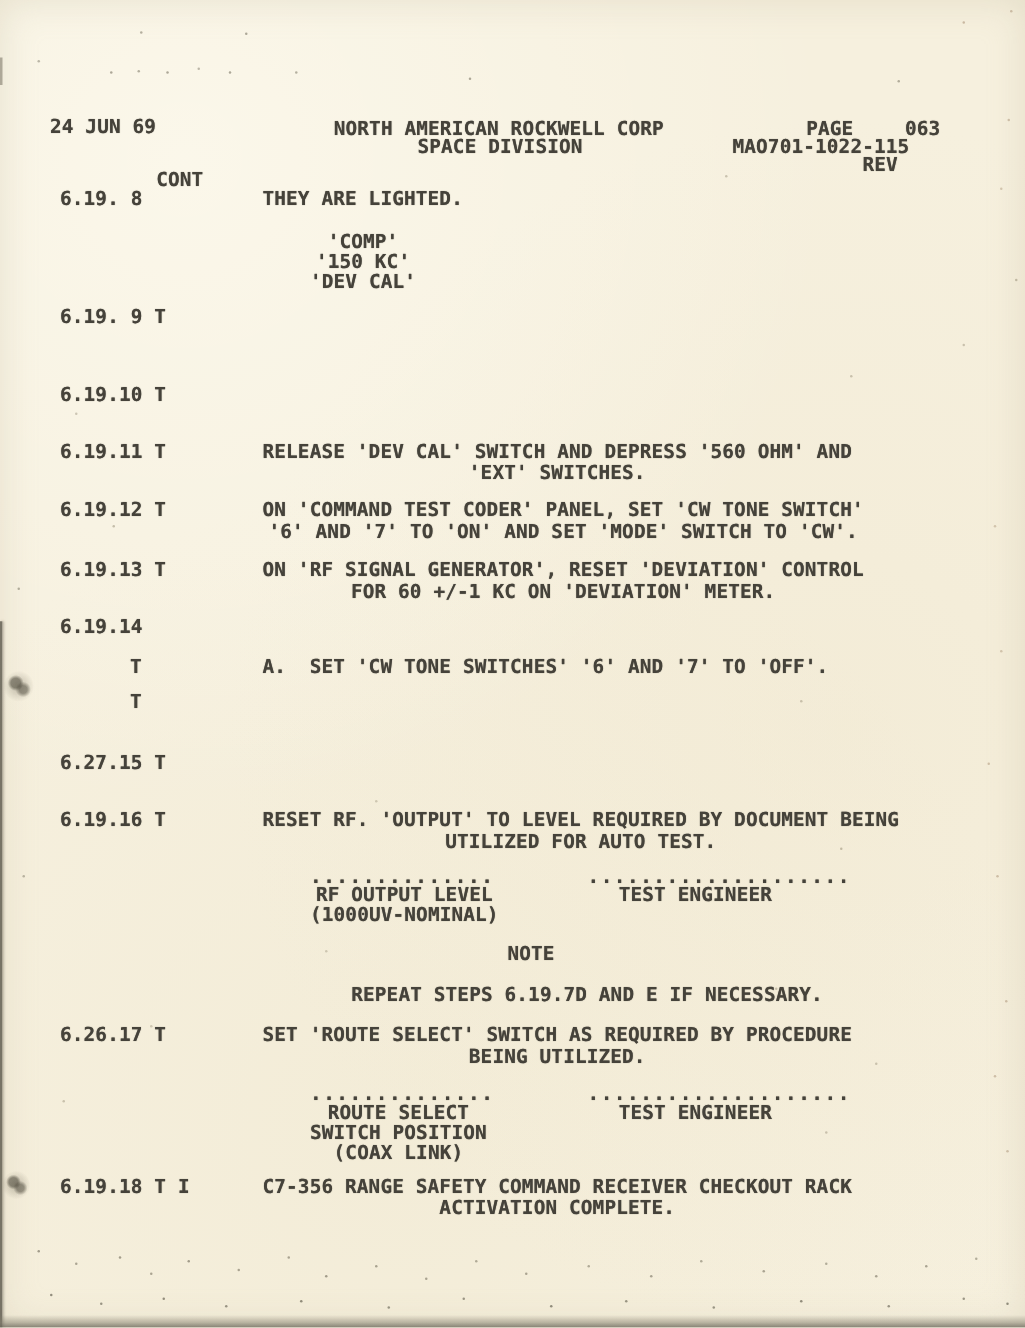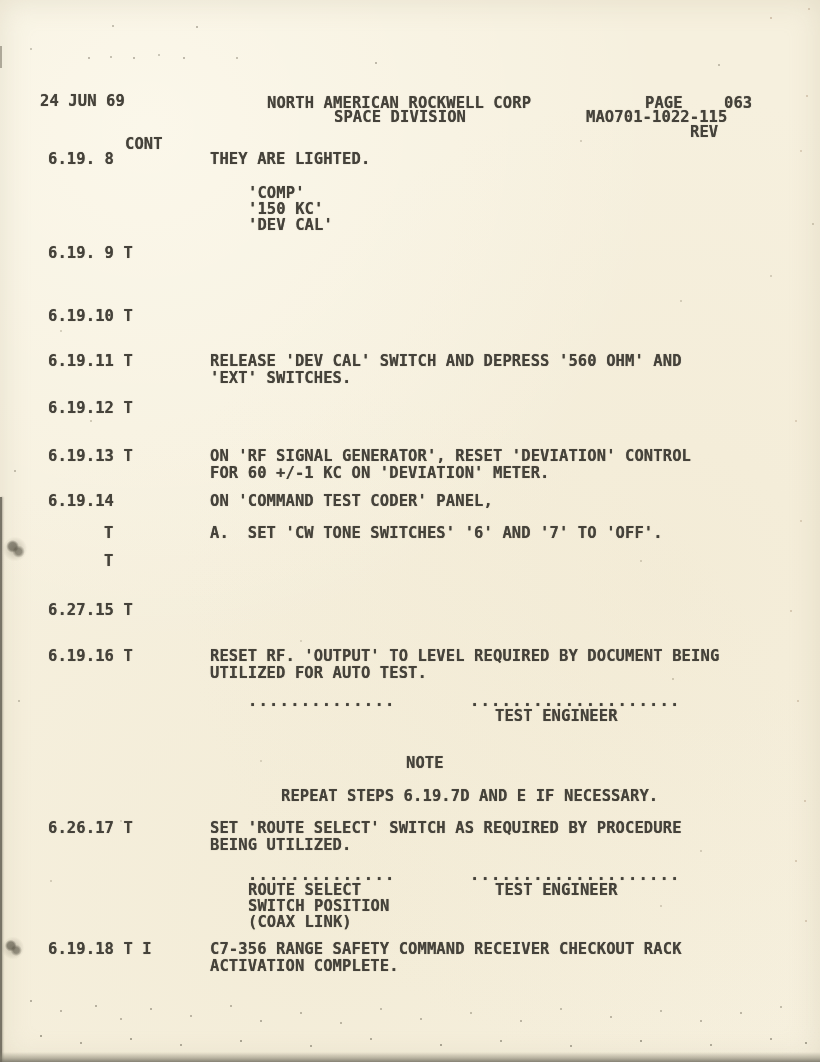--- a/index.html
+++ b/index.html
@@ -16,20 +16,21 @@
     font-family:"DejaVu Sans Mono", monospace;
   }
   .t{
     position:absolute;
     white-space:pre;
     font:bold 15.5px "DejaVu Sans Mono", monospace;
     line-height:17px;
     color:#45423a;
     letter-spacing:0.1px;
     text-shadow:0 0 0.7px rgba(69,66,58,0.8);
+    text-align:center;
   }
   .lh16{line-height:16px;}
   .dots{letter-spacing:1.2px;}
   
   .edge-left{
     position:absolute;left:0;top:497px;width:2px;height:565px;
     background:rgba(64,61,50,0.68);
     box-shadow:1px 0 2px rgba(64,61,50,0.35);
   }
   .edge-left-top{
@@ -121,40 +122,43 @@
 
   <div class="t" style="left:48px;top:245px">6.19. 9 T</div>
 
   <div class="t" style="left:48px;top:308px">6.19.10 T</div>
 
   <div class="t" style="left:48px;top:353px">6.19.11 T</div>
   <div class="t" style="left:210px;top:353px">RELEASE 'DEV CAL' SWITCH AND DEPRESS '560 OHM' AND
 'EXT' SWITCHES.</div>
 
   <div class="t" style="left:48px;top:400px">6.19.12 T</div>
+  <div class="t" style="left:210px;top:400px">ON 'COMMAND TEST CODER' PANEL, SET 'CW TONE SWITCH'
+'6' AND '7' TO 'ON' AND SET 'MODE' SWITCH TO 'CW'.</div>
 
   <div class="t" style="left:48px;top:448px">6.19.13 T</div>
   <div class="t" style="left:210px;top:448px">ON 'RF SIGNAL GENERATOR', RESET 'DEVIATION' CONTROL
 FOR 60 +/-1 KC ON 'DEVIATION' METER.</div>
 
   <div class="t" style="left:48px;top:493px">6.19.14</div>
-  <div class="t" style="left:210px;top:493px">ON 'COMMAND TEST CODER' PANEL,</div>
 
   <div class="t" style="left:104px;top:525px">T</div>
   <div class="t" style="left:210px;top:525px">A.  SET 'CW TONE SWITCHES' '6' AND '7' TO 'OFF'.</div>
 
   <div class="t" style="left:104px;top:553px">T</div>
 
   <div class="t" style="left:48px;top:602px">6.27.15 T</div>
 
   <div class="t" style="left:48px;top:648px">6.19.16 T</div>
   <div class="t" style="left:210px;top:648px">RESET RF. 'OUTPUT' TO LEVEL REQUIRED BY DOCUMENT BEING
 UTILIZED FOR AUTO TEST.</div>
 
   <div class="t dots" style="left:248px;top:693px">..............</div>
+  <div class="t lh16" style="left:248px;top:708px">RF OUTPUT LEVEL
+(1000UV-NOMINAL)</div>
   <div class="t dots" style="left:470px;top:693px">....................</div>
   <div class="t" style="left:495px;top:708px">TEST ENGINEER</div>
 
   <div class="t" style="left:406px;top:755px">NOTE</div>
   <div class="t" style="left:281px;top:788px">REPEAT STEPS 6.19.7D AND E IF NECESSARY.</div>
 
   <div class="t" style="left:48px;top:820px">6.26.17 T</div>
   <div class="t" style="left:210px;top:820px">SET 'ROUTE SELECT' SWITCH AS REQUIRED BY PROCEDURE
 BEING UTILIZED.</div>
 

